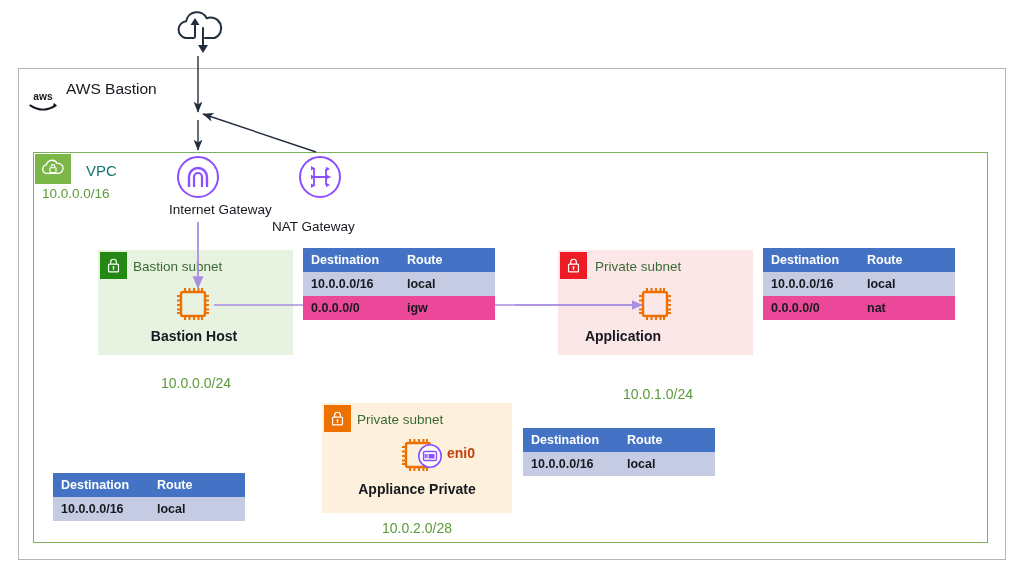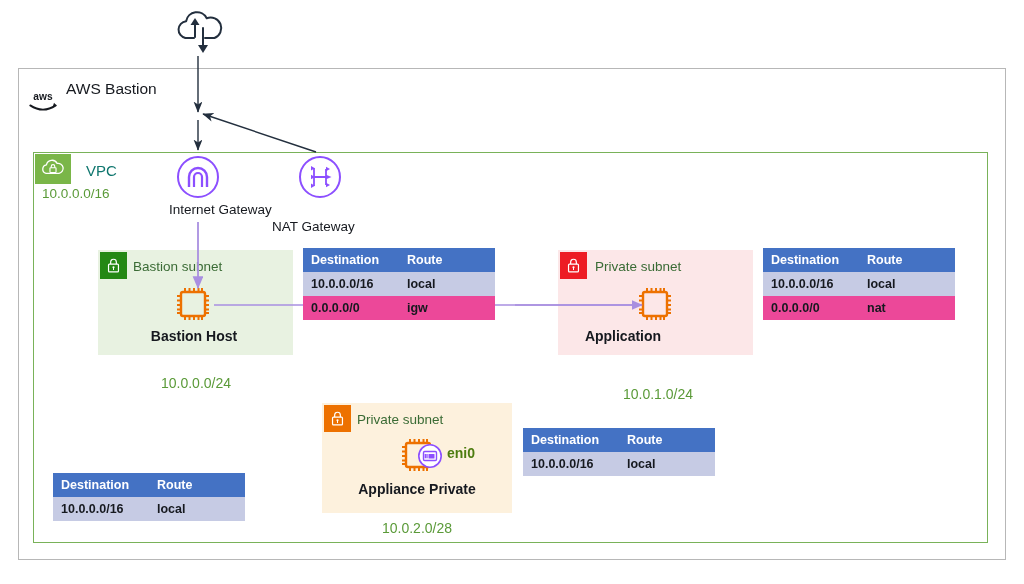--- a/index.html
+++ b/index.html
@@ -169,21 +169,21 @@
   #appliance-subnet-title { left: 357px; top: 412px; }
   #appliance-ec2-icon { left: 397px; top: 434px; }
   #eni-badge {
     left: 417px; top: 443px;
     width: 26px; height: 26px;
   }
   #eni-label {
     left: 447px; top: 445px;
     font-size: 14px;
     font-weight: bold;
-    color: #4d7c0f;
+    color: #c2410c;
   }
   #appliance-label { left: 347px; top: 481px; width: 140px; }
   #appliance-subnet-cidr { left: 347px; top: 520px; width: 140px; }
 
   
   .route-table {
     position: absolute;
     border-collapse: collapse;
     table-layout: fixed;
     font-size: 12.5px;

